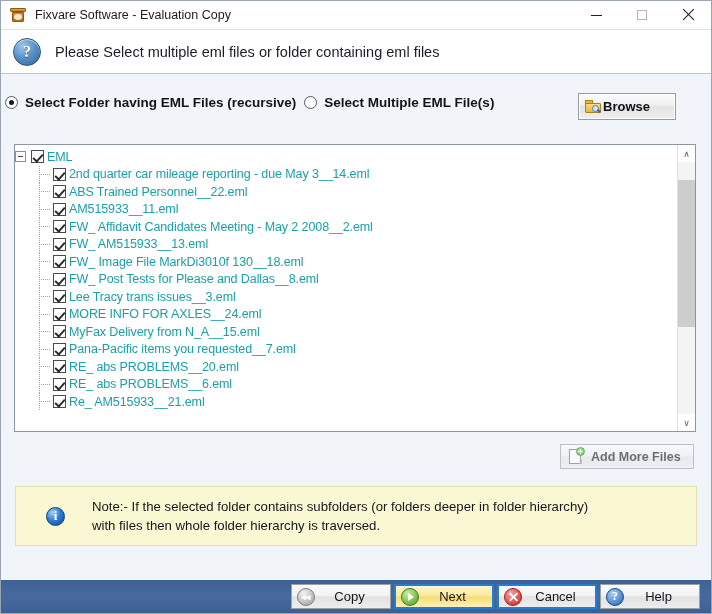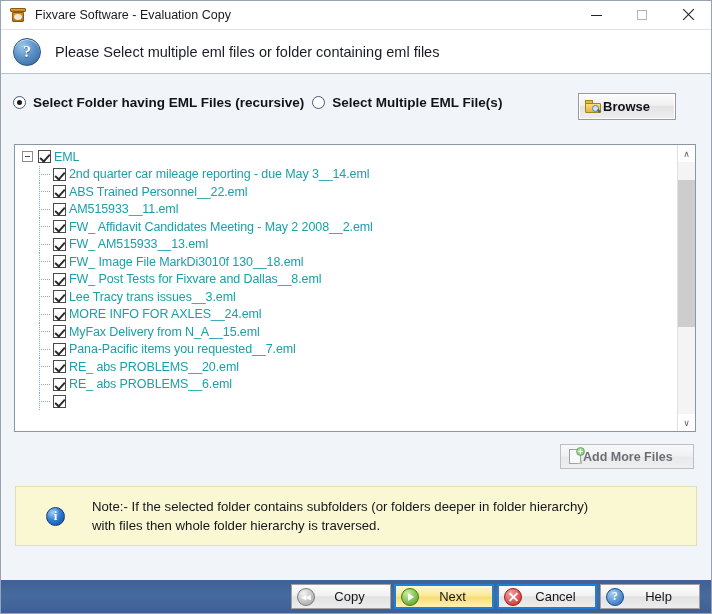--- a/index.html
+++ b/index.html
@@ -143,21 +143,21 @@
     width: 710px;
     height: 54px;
     display: flex;
     align-items: center;
   }
   .radio-opt {
     display: flex;
     align-items: center;
     white-space: nowrap;
   }
-  .radio-opt.first { margin-left: 12px; }
+  .radio-opt.first { margin-left: 4px; }
   .radio-opt.second { margin-left: 8px; }
   .radio-dot {
     width: 13px; height: 13px;
     border-radius: 50%;
     border: 1px solid #4c5a6a;
     background: #ffffff;
     position: relative;
     flex: 0 0 auto;
   }
   .radio-dot.checked::after {
@@ -241,21 +241,21 @@
     height: 286px;
     overflow: hidden;
     padding-top: 3px;
   }
   .tree-row {
     height: 17.5px;
     display: flex;
     align-items: center;
     white-space: nowrap;
   }
-  .tree-row.root { padding-left: 7px; }
+  .tree-row.root { }
   .tree-row.child { padding-left: 24px; }
 
   .expander {
     width: 11px; height: 11px;
     border: 1px solid #8c8c8c;
     background: #ffffff;
     position: relative;
     flex: 0 0 auto;
     margin-right: 5px;
   }
@@ -381,20 +381,21 @@
   }
   .doc-icon .plus::before,
   .doc-icon .plus::after {
     content: "";
     position: absolute;
     background: #ffffff;
   }
   .doc-icon .plus::before { left: 1px; top: 3px; width: 5px; height: 1.5px; }
   .doc-icon .plus::after  { left: 2.7px; top: 1.2px; width: 1.5px; height: 5px; }
   .add-more-label {
+    margin-left: 8px;
     font-size: 12.5px;
     font-weight: bold;
     color: #1a1a22;
   }
 
   
   .note-box {
     position: absolute;
     left: 14px; top: 485px;
     width: 682px; height: 60px;
@@ -598,21 +599,21 @@
         <span class="tree-label">FW_ AM515933__13.eml</span>
       </div>
       <div class="tree-row child">
         <span class="guide"></span>
         <span class="chk checked"></span>
         <span class="tree-label">FW_ Image File MarkDi3010f 130__18.eml</span>
       </div>
       <div class="tree-row child">
         <span class="guide"></span>
         <span class="chk checked"></span>
-        <span class="tree-label">FW_ Post Tests for Fixvare and Dallas__8.eml</span>
+        <span class="tree-label">FW_ Post Tests for Please and Dallas__8.eml</span>
       </div>
       <div class="tree-row child">
         <span class="guide"></span>
         <span class="chk checked"></span>
         <span class="tree-label">Lee Tracy trans issues__3.eml</span>
       </div>
       <div class="tree-row child">
         <span class="guide"></span>
         <span class="chk checked"></span>
         <span class="tree-label">MORE INFO FOR AXLES__24.eml</span>
@@ -633,20 +634,21 @@
         <span class="tree-label">RE_ abs PROBLEMS__20.eml</span>
       </div>
       <div class="tree-row child">
         <span class="guide"></span>
         <span class="chk checked"></span>
         <span class="tree-label">RE_ abs PROBLEMS__6.eml</span>
       </div>
       <div class="tree-row child">
         <span class="guide"></span>
         <span class="chk checked"></span>
+        <span class="tree-label">Re_ AM515933__21.eml</span>
       </div>
 
     </div>
 
     <div class="scrollbar">
       <div class="sb-track">
         <div class="sb-thumb"></div>
       </div>
       <div class="sb-arrow up">∧</div>
       <div class="sb-arrow down">∨</div>

